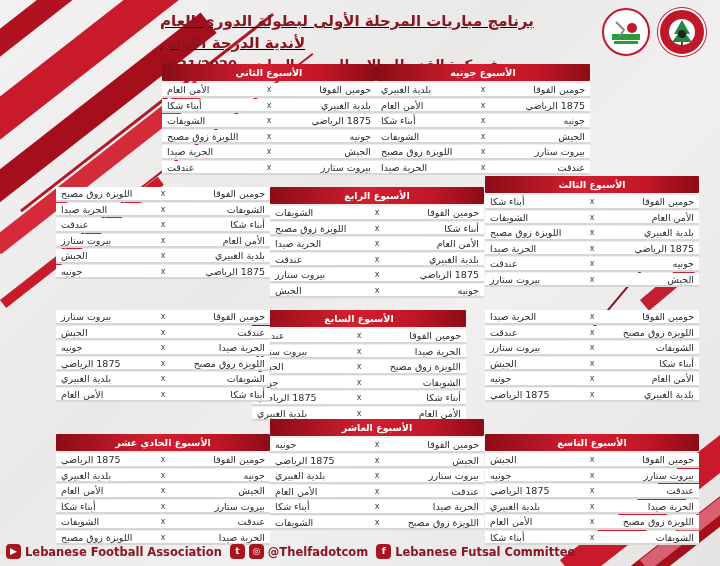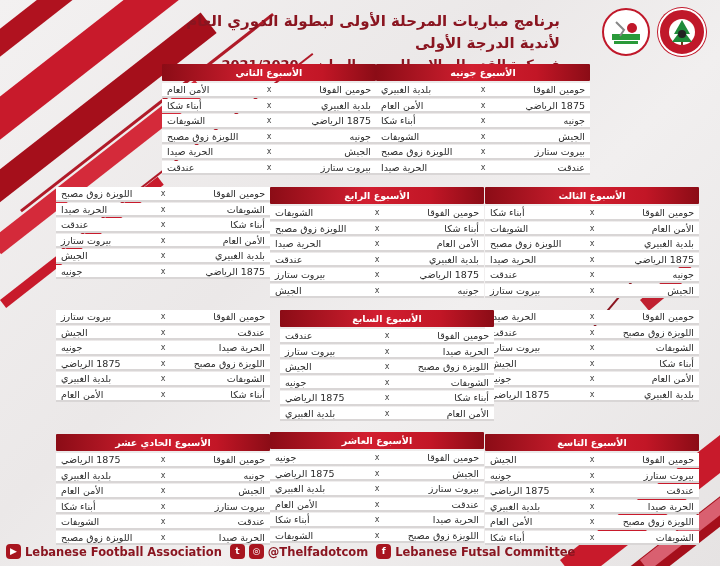--- a/index.html
+++ b/index.html
@@ -4,21 +4,21 @@
 <style>
   * { box-sizing: border-box; margin: 0; padding: 0; }
   html, body { width: 720px; height: 566px; overflow: hidden; }
   body {
     position: relative;
     font-family: "DejaVu Sans", sans-serif;
     background: linear-gradient(135deg, #f3f1f1 0%, #ebe8e8 40%, #f1efef 60%, #e6e3e3 100%);
   }
   .bg { position: absolute; inset: 0; overflow: hidden; z-index: 0; }
   .stripe { position: absolute; transform-origin: left top; }
-  .title-block { position: absolute; left: 160px; top: 10px; width: 400px; text-align: right; z-index: 2; direction: rtl; }
+  .title-block { position: absolute; left: 160px; top: 10px; width: 400px; text-align: left; z-index: 2; direction: rtl; text-decoration: underline; }
   .title-line1 { font-size: 15px; font-weight: bold; color: #8a1520; line-height: 22px; }
   .title-line2 { font-size: 13px; font-weight: bold; color: #8a1520; line-height: 20px; display: inline-block; border-bottom: 1px solid #8a1520; }
   .logos { position: absolute; right: 14px; top: 8px; display: flex; gap: 8px; z-index: 2; }
   .logo { width: 48px; height: 48px; border-radius: 50%; display: flex; align-items: center; justify-content: center; }
   .logo-futsal { background: #fff; border: 2px solid #c0182a; }
   .logo-lfa { background: #c0182a; border: 2px solid #fff; box-shadow: 0 0 0 1px #c0182a; }
   .week {
     position: absolute; width: 214px; z-index: 2; direction: rtl;
     font-size: 9.5px; color: #2a2a2a;
   }
@@ -142,21 +142,21 @@
       <span class="vs">x</span>
       <span class="team away">الحرية صيدا</span>
     </div>
   <div class="match">
       <span class="team home">بيروت ستارز</span>
       <span class="vs">x</span>
       <span class="team away">عندقت</span>
     </div>
 </div>
 
-<div class="week" style="left:485px;top:187px;">
+<div class="week" style="left:485px;top:176px;">
   <div class="week-header">الأسبوع الثالث</div>
   <div class="match">
       <span class="team home">حومين الفوقا</span>
       <span class="vs">x</span>
       <span class="team away">أبناء شكا</span>
     </div>
   <div class="match">
       <span class="team home">الأمن العام</span>
       <span class="vs">x</span>
       <span class="team away">الشويفات</span>
@@ -276,21 +276,21 @@
       <span class="vs">x</span>
       <span class="team away">جونيه</span>
     </div>
   <div class="match">
       <span class="team home">بلدية الغبيري</span>
       <span class="vs">x</span>
       <span class="team away">1875 الرياضي</span>
     </div>
 </div>
 
-<div class="week" style="left:280px;top:310px;">
+<div class="week" style="left:252px;top:310px;">
   <div class="week-header">الأسبوع السابع</div>
   <div class="match">
       <span class="team home">حومين الفوقا</span>
       <span class="vs">x</span>
       <span class="team away">عندقت</span>
     </div>
   <div class="match">
       <span class="team home">الحرية صيدا</span>
       <span class="vs">x</span>
       <span class="team away">بيروت ستارز</span>
@@ -377,21 +377,21 @@
       <span class="vs">x</span>
       <span class="team away">الأمن العام</span>
     </div>
   <div class="match">
       <span class="team home">الشويفات</span>
       <span class="vs">x</span>
       <span class="team away">أبناء شكا</span>
     </div>
 </div>
 
-<div class="week" style="left:270px;top:432px;">
+<div class="week" style="left:270px;top:419px;">
   <div class="week-header">الأسبوع العاشر</div>
   <div class="match">
       <span class="team home">حومين الفوقا</span>
       <span class="vs">x</span>
       <span class="team away">جونيه</span>
     </div>
   <div class="match">
       <span class="team home">الجيش</span>
       <span class="vs">x</span>
       <span class="team away">1875 الرياضي</span>

